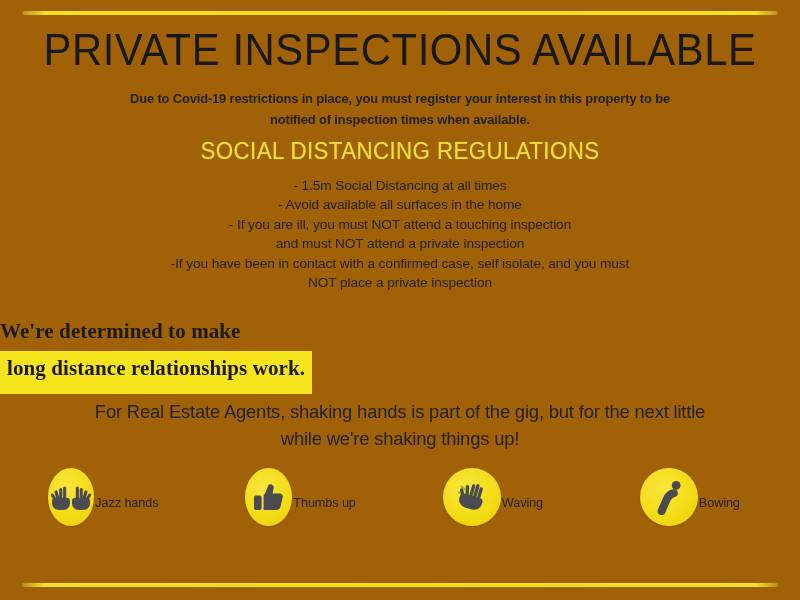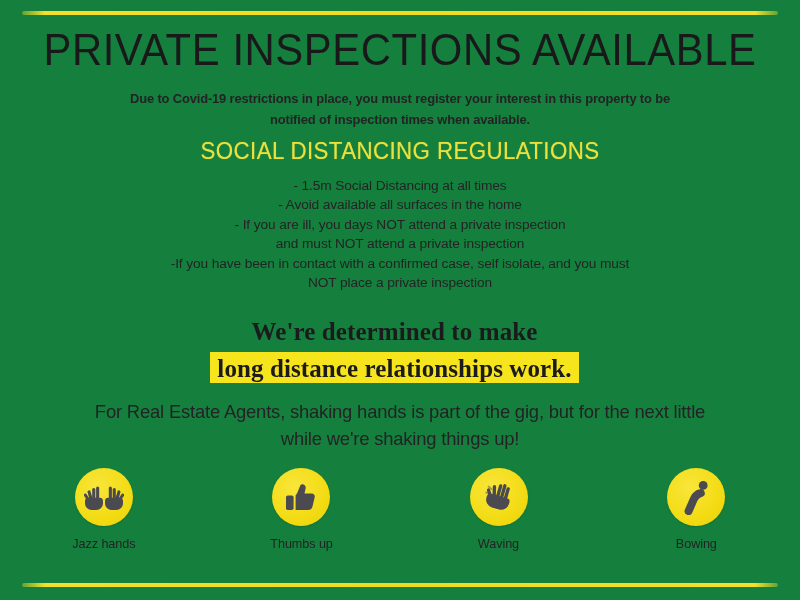--- a/index.html
+++ b/index.html
@@ -8,21 +8,21 @@
     padding: 0;
     background: #ffffff;
   }
   body {
     font-family: "Liberation Sans", sans-serif;
   }
   #poster {
     position: relative;
     width: 800px;
     height: 600px;
-    background: #15803d;
+    background: #a16207;
     overflow: hidden;
     color: #201f1e;
   }
 
   
   .rule {
     position: absolute;
     left: 22px;
     width: 756px;
     height: 4px;
@@ -102,34 +102,34 @@
     color: #232225;
   }
   .rules-list .rule-line { display: block; white-space: nowrap; text-align: center; }
 
   
   .slogan {
     position: absolute;
     top: 314px;
     left: 0;
     width: 789px;
-    text-align: center;
+    text-align: left;
     font-family: "Liberation Serif", serif;
     font-weight: 700;
-    font-size: 25px;
+    font-size: 21px;
     line-height: 35px;
     color: #1b1a1c;
     letter-spacing: 0.1px;
   }
   .slogan .line1 { display: block; }
   .slogan .line2 { display: block; margin-top: 2px; }
   .slogan .hl {
     display: inline-block;
     background: #f6e41d;
-    padding: 3px 7px 0 7px;
+    padding: 3px 7px 12px 7px;
     line-height: 28px;
   }
 
   
   .closing {
     position: absolute;
     top: 398px;
     left: 70px;
     width: 660px;
     text-align: center;
@@ -148,21 +148,21 @@
     top: 468px;
     left: 48px;
     width: 704px;
     display: flex;
     justify-content: space-between;
     align-items: flex-start;
   }
   .gesture {
     width: 112px;
     display: flex;
-    flex-direction: column;
+    flex-direction: row;
     align-items: center;
     text-align: center;
   }
   .badge {
     width: 58px;
     height: 58px;
     border-radius: 50%;
     background: radial-gradient(circle at 38% 33%, #f8e63a 0%, #f3db13 62%, #e9d00c 100%);
     box-shadow: 0 1px 2px rgba(0,0,0,0.13);
     display: flex;
@@ -189,21 +189,21 @@
 
   <div class="headline">PRIVATE INSPECTIONS AVAILABLE</div>
 
   <div class="intro">Due to Covid-19 restrictions in place, you must register your interest in this property to be notified of inspection times when available.</div>
 
   <div class="section-heading">SOCIAL DISTANCING REGULATIONS</div>
 
   <div class="rules-list">
     <span class="rule-line">- 1.5m Social Distancing at all times</span>
     <span class="rule-line">- Avoid available all surfaces in the home</span>
-    <span class="rule-line">- If you are ill, you days NOT attend a private inspection</span>
+    <span class="rule-line">- If you are ill, you must NOT attend a touching inspection</span>
     <span class="rule-line">and must NOT attend a private inspection</span>
     <span class="rule-line">-If you have been in contact with a confirmed case, self isolate, and you must</span>
     <span class="rule-line">NOT place a private inspection</span>
   </div>
 
   <div class="slogan">
     <span class="line1">We're determined to make</span>
     <span class="line2"><span class="hl">long distance relationships work.</span></span>
   </div>
 

